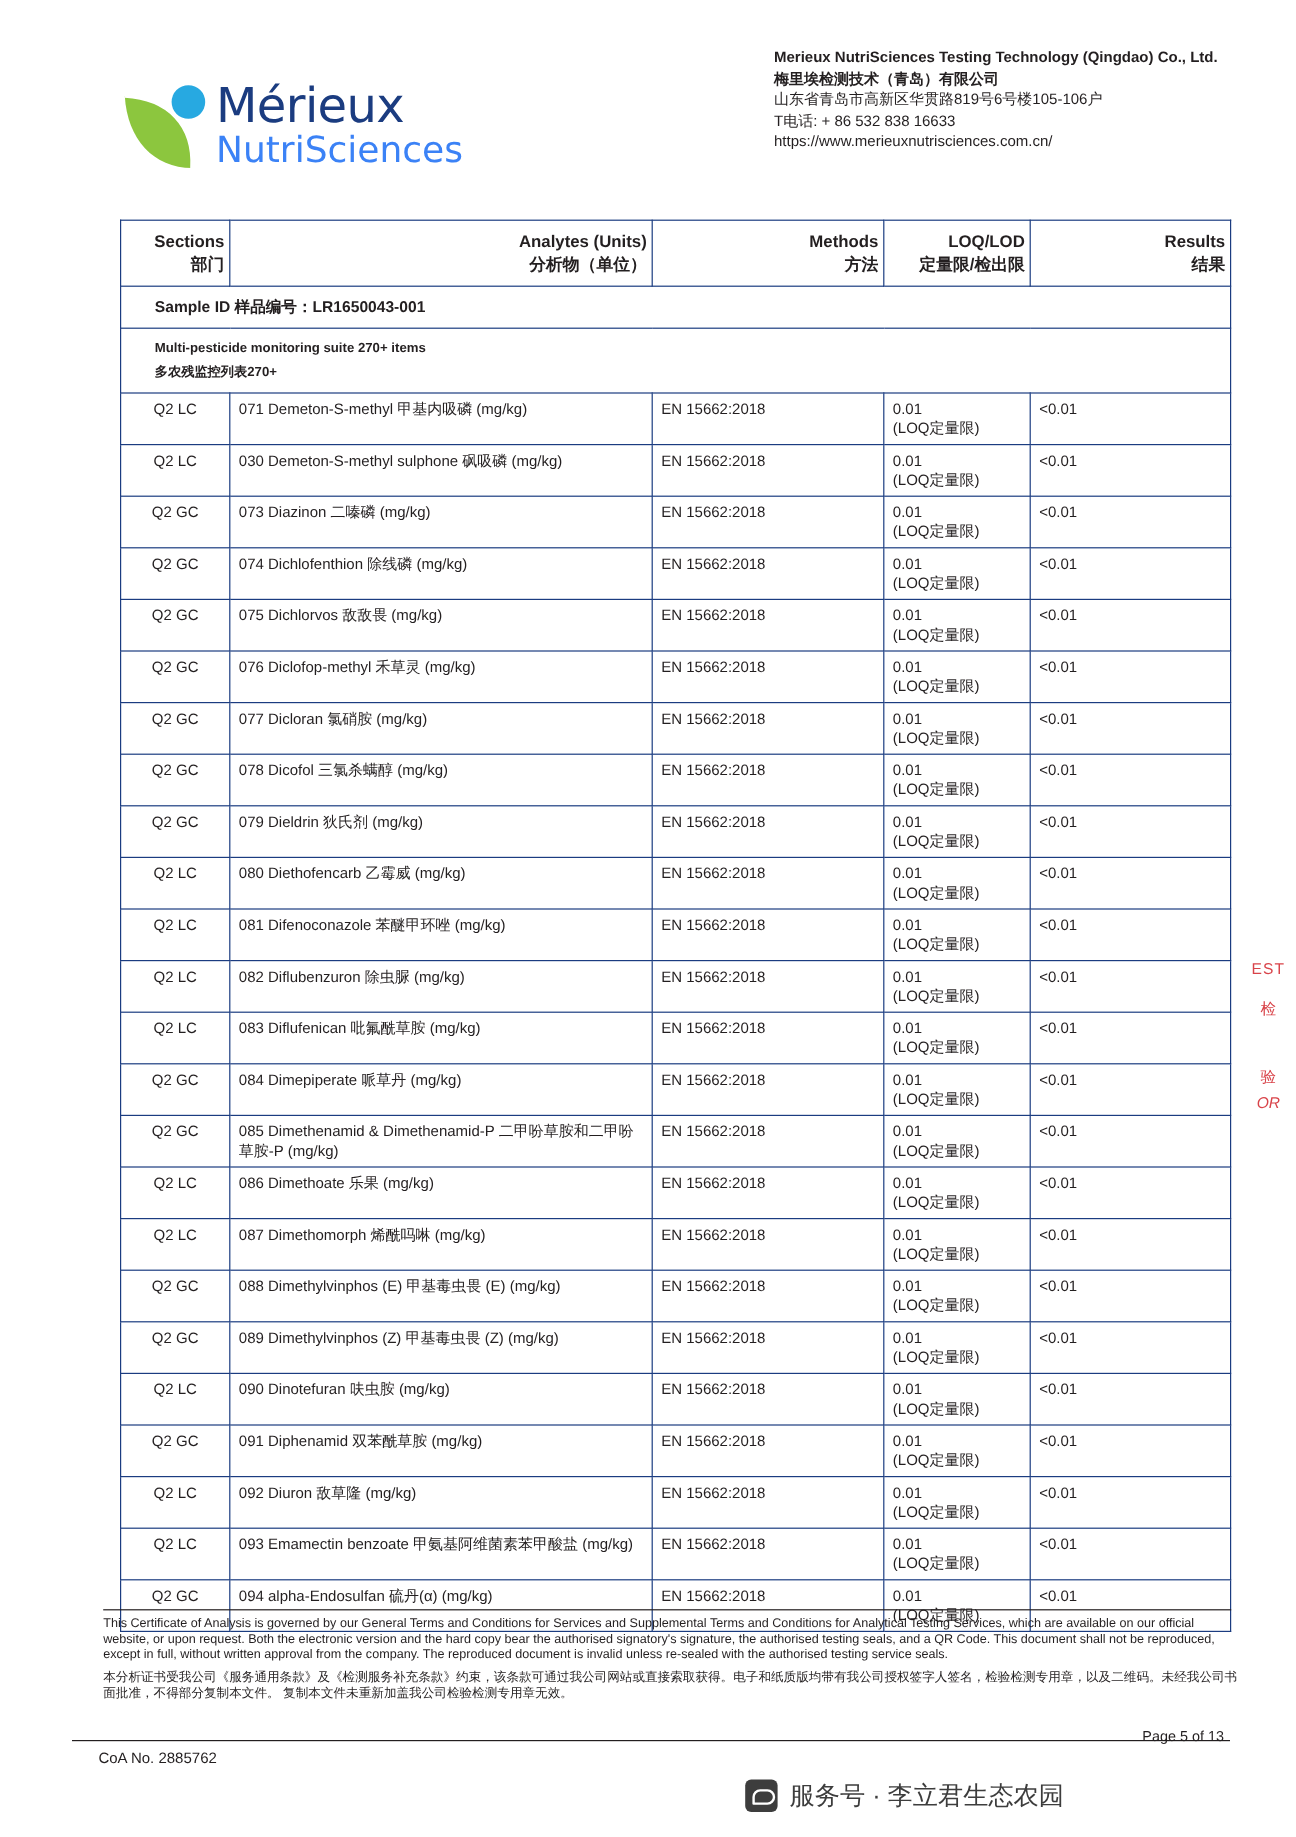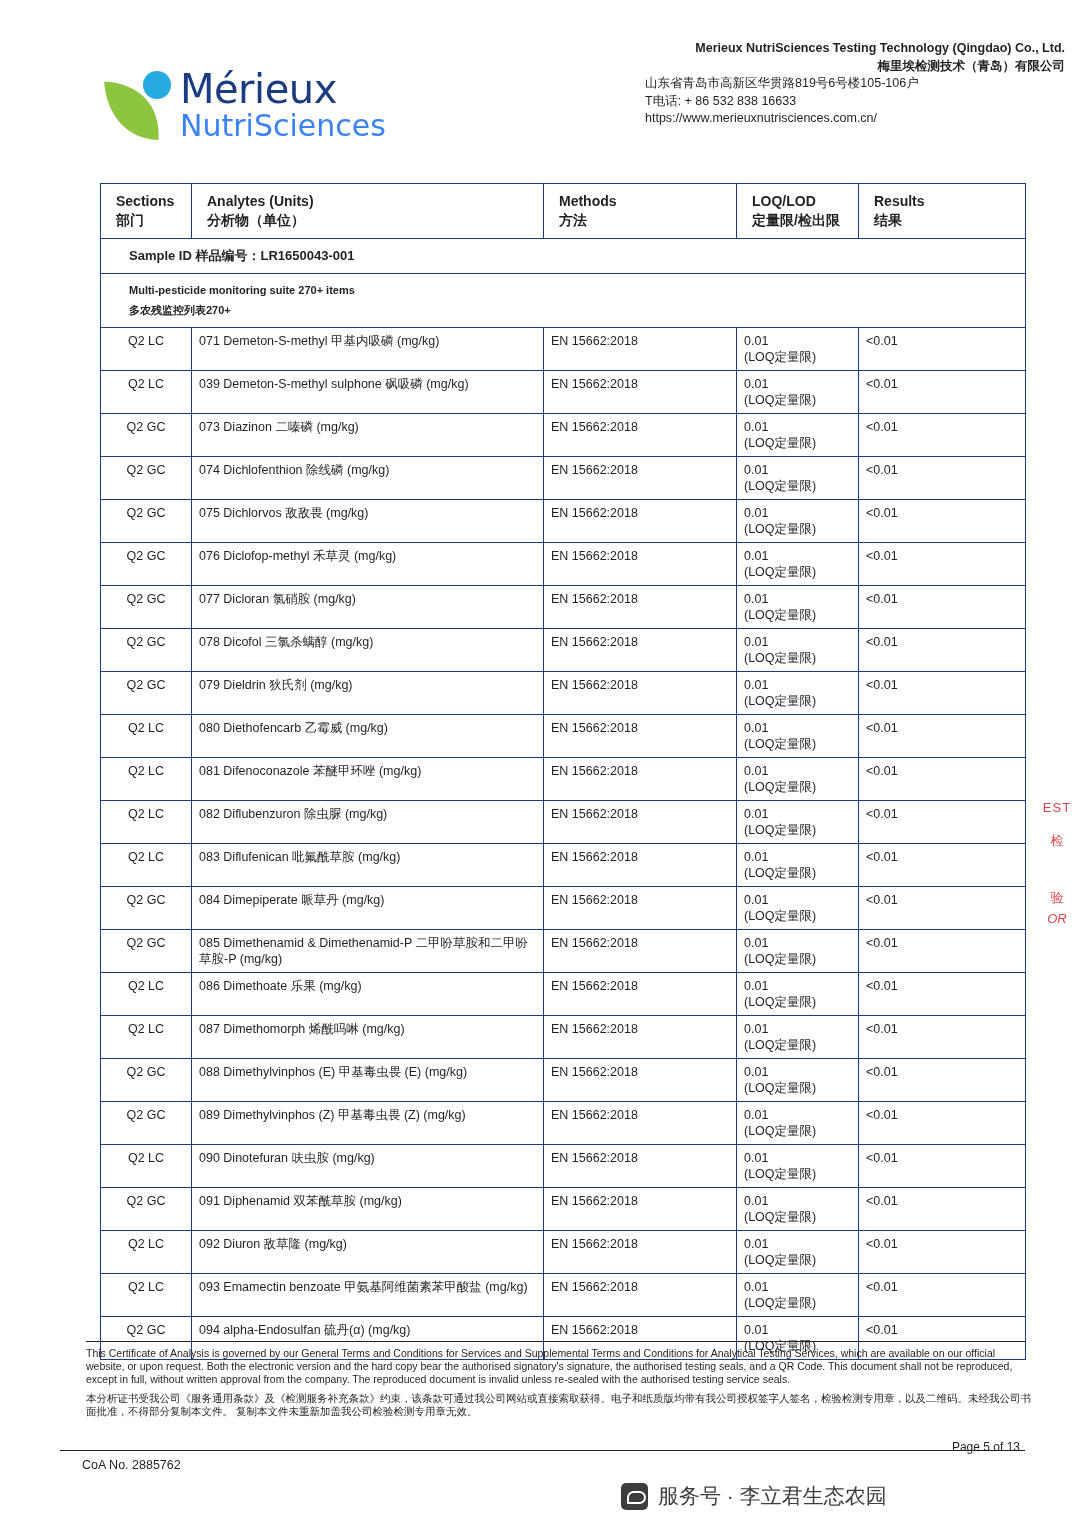--- a/index.html
+++ b/index.html
@@ -61,46 +61,45 @@
     position: absolute;
     left: 645px;
     top: 0px;
     width: 420px;
     font-size: 12.5px;
     line-height: 17.5px;
     color: #231f20;
   }
   .company .b {
     font-weight: bold;
-    text-align: right;
   }
 
   
   .doc-table {
     position: absolute;
     left: 100px;
     top: 183px;
     width: 925px;
     border-collapse: collapse;
     table-layout: fixed;
   }
   .doc-table td, .doc-table th {
     border: 1px solid #1b3c80;
     padding: 5px 7px;
     font-size: 12.5px;
     line-height: 16px;
     vertical-align: top;
     text-align: left;
   }
   .doc-table thead th {
-    text-align: left;
+    text-align: right;
     font-size: 14px;
     font-weight: bold;
     line-height: 19px;
-    padding: 8px 15px;
+    padding: 8px 4px;
   }
   .col-sec   { width: 91px; }
   .col-ana   { width: 352px; }
   .col-met   { width: 193px; }
   .col-loq   { width: 122px; }
   .col-res   { width: 167px; }
 
   .row-sample td {
     font-size: 13px;
     font-weight: bold;
@@ -276,21 +275,21 @@
     </tr>
   <tr class="data-row">
         <td class="sec">Q2 LC</td>
         <td>071 Demeton-S-methyl 甲基内吸磷 (mg/kg)</td>
         <td>EN 15662:2018</td>
         <td class="loq"><span>0.01</span><span class="sub">(LOQ定量限)</span></td>
         <td>&lt;0.01</td>
       </tr>
       <tr class="data-row">
         <td class="sec">Q2 LC</td>
-        <td>039 Demeton-S-methyl sulphone 砜吸磷 (mg/kg)</td>
+        <td>030 Demeton-S-methyl sulphone 砜吸磷 (mg/kg)</td>
         <td>EN 15662:2018</td>
         <td class="loq"><span>0.01</span><span class="sub">(LOQ定量限)</span></td>
         <td>&lt;0.01</td>
       </tr>
       <tr class="data-row">
         <td class="sec">Q2 GC</td>
         <td>073 Diazinon 二嗪磷 (mg/kg)</td>
         <td>EN 15662:2018</td>
         <td class="loq"><span>0.01</span><span class="sub">(LOQ定量限)</span></td>
         <td>&lt;0.01</td>

